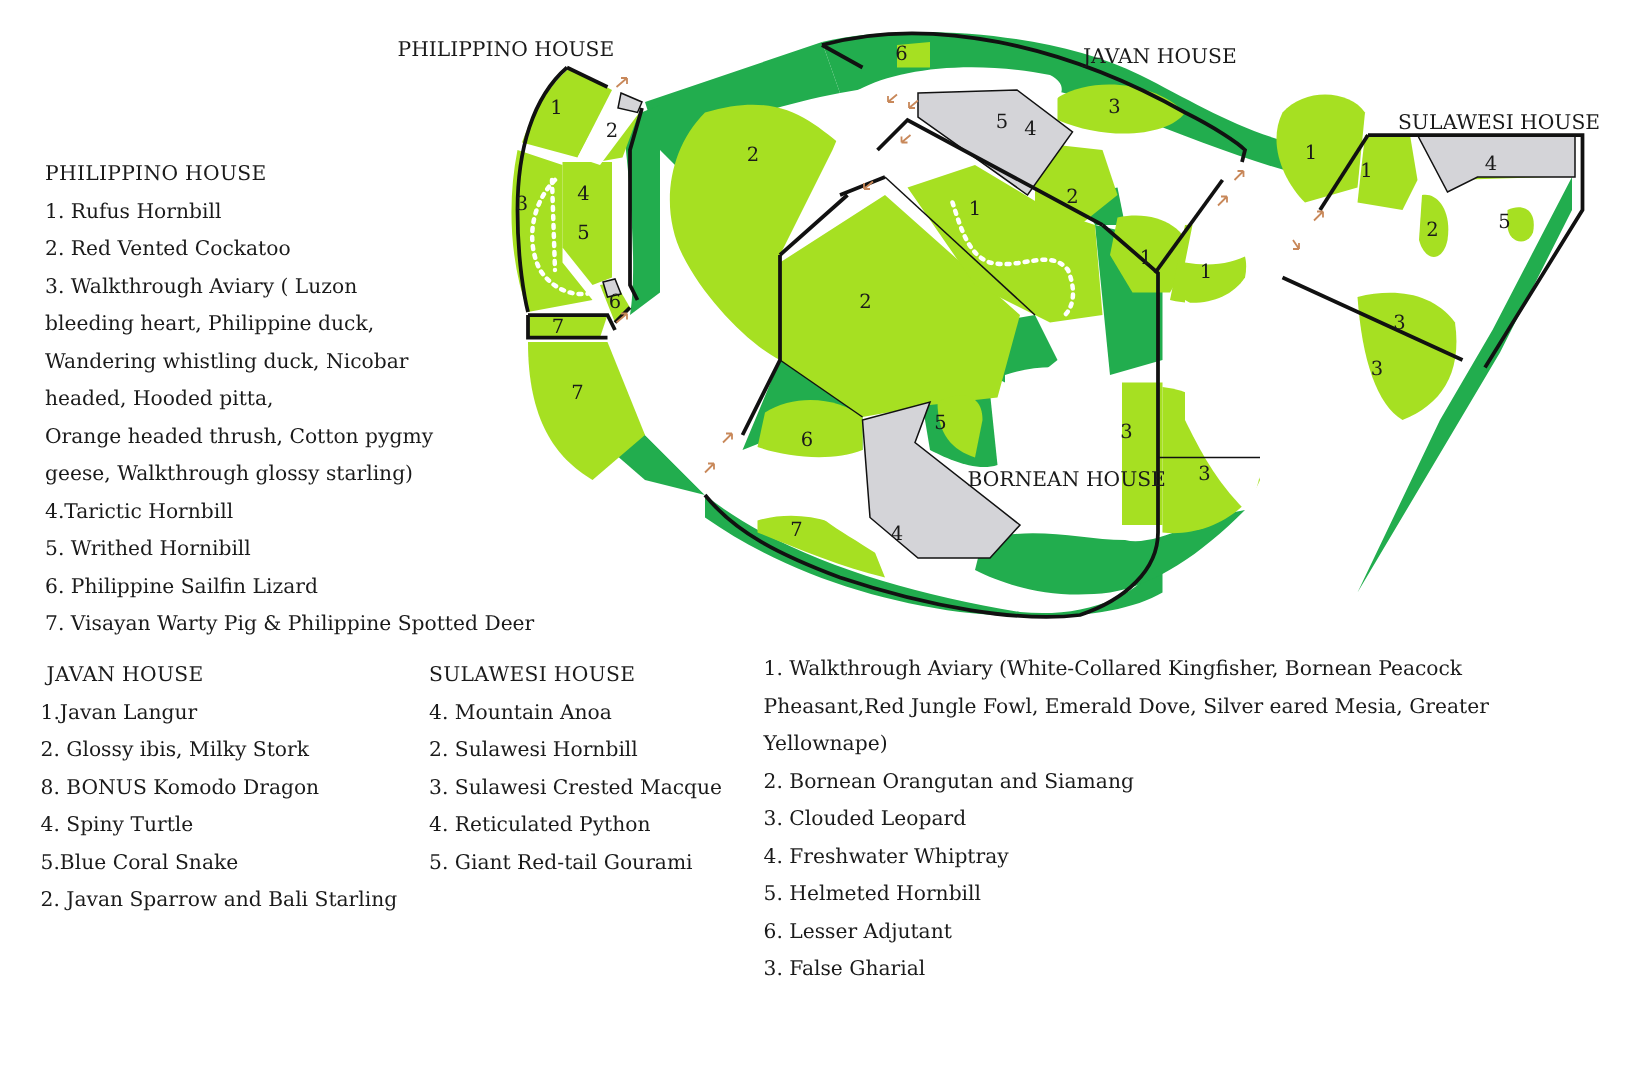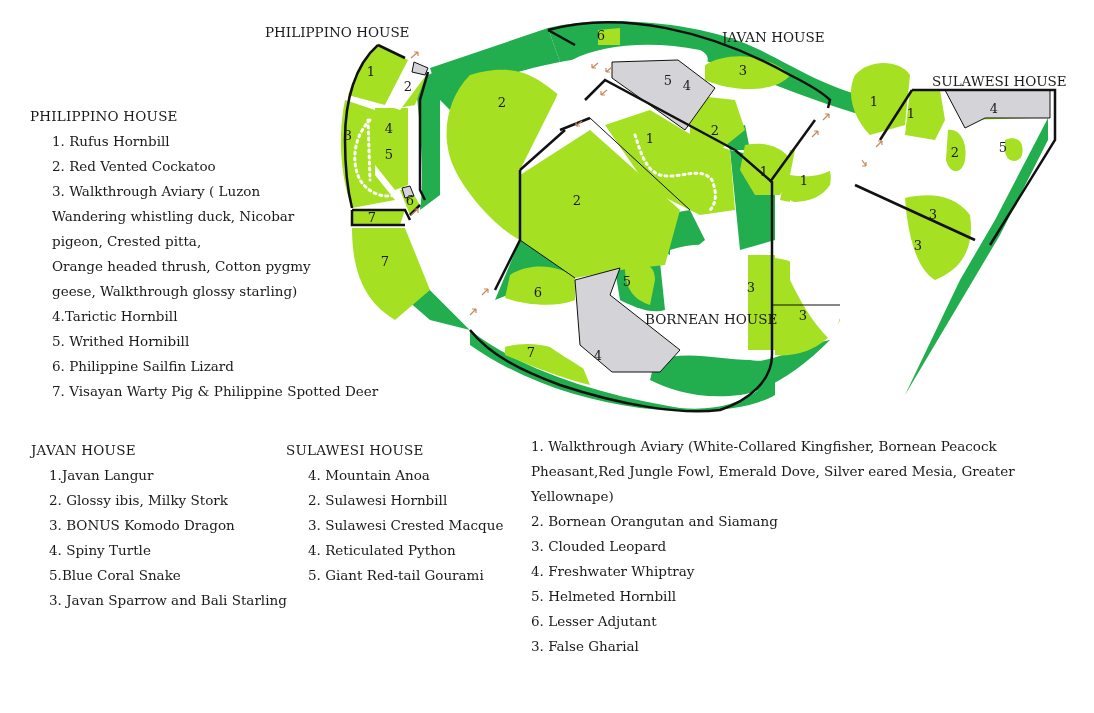--- a/index.html
+++ b/index.html
@@ -1,21 +1,21 @@
 <!DOCTYPE html>
 <html><head>
 <meta charset="utf-8">
 <style>
   html, body { margin:0; padding:0; background:#ffffff; }
   body { width:1094px; height:713px; position:relative; overflow:hidden;
          font-family:"DejaVu Serif","Liberation Serif",serif; color:#1a1a1a; }
   #map { position:absolute; left:0; top:0; width:1094px; height:430px; }
   .legend { position:absolute; font-size:13.5px; line-height:25px; }
   .legend .hdr { font-size:13.5px; letter-spacing:0.2px; }
-  .legend .item { white-space:nowrap;margin-left:22px; }
+  .legend .item { white-space:nowrap; }
   .map-label { font-family:"DejaVu Serif","Liberation Serif",serif; font-size:13.5px; fill:#1a1a1a; }
   .num { font-family:"DejaVu Serif","Liberation Serif",serif; font-size:13px; fill:#1a1a1a; text-anchor:middle; }
 </style>
 </head>
 <body>
 
 <svg id="map" viewBox="0 0 1094 430" xmlns="http://www.w3.org/2000/svg">
 
   <g fill="#22ad4e">
 
@@ -194,38 +194,39 @@
     <text class="num" x="531" y="357">7</text>
     <text class="num" x="598" y="360">4</text>
   </g>
 </svg>
 
 <div class="legend" style="left:30px; top:104px; width:330px;">
   <div class="hdr">PHILIPPINO HOUSE</div>
   <div class="item">1. Rufus Hornbill</div>
   <div class="item">2. Red Vented Cockatoo</div>
   <div class="item">3. Walkthrough Aviary ( Luzon</div>
+  <div class="item">bleeding heart, Philippine duck,</div>
   <div class="item">Wandering whistling duck, Nicobar</div>
-  <div class="item">pigeon, Crested pitta,</div>
+  <div class="item">headed, Hooded pitta,</div>
   <div class="item">Orange headed thrush, Cotton pygmy</div>
   <div class="item">geese, Walkthrough glossy starling)</div>
   <div class="item">4.Tarictic Hornbill</div>
   <div class="item">5. Writhed Hornibill</div>
   <div class="item">6. Philippine Sailfin Lizard</div>
   <div class="item">7. Visayan Warty Pig  &amp; Philippine Spotted Deer</div>
 </div>
 
 <div class="legend" style="left:27px; top:438px; width:250px;">
   <div class="hdr" style="padding-left:4px;">JAVAN HOUSE</div>
   <div class="item">1.Javan Langur</div>
   <div class="item">2. Glossy ibis, Milky Stork</div>
-  <div class="item">3. BONUS Komodo Dragon</div>
+  <div class="item">8. BONUS Komodo Dragon</div>
   <div class="item">4. Spiny Turtle</div>
   <div class="item">5.Blue Coral Snake</div>
-  <div class="item">3. Javan Sparrow and Bali Starling</div>
+  <div class="item">2. Javan Sparrow and Bali Starling</div>
 </div>
 
 <div class="legend" style="left:286px; top:438px; width:210px;">
   <div class="hdr">SULAWESI HOUSE</div>
   <div class="item">4. Mountain Anoa</div>
   <div class="item">2. Sulawesi Hornbill</div>
   <div class="item">3. Sulawesi Crested Macque</div>
   <div class="item">4. Reticulated Python</div>
   <div class="item">5. Giant Red-tail Gourami</div>
 </div>

